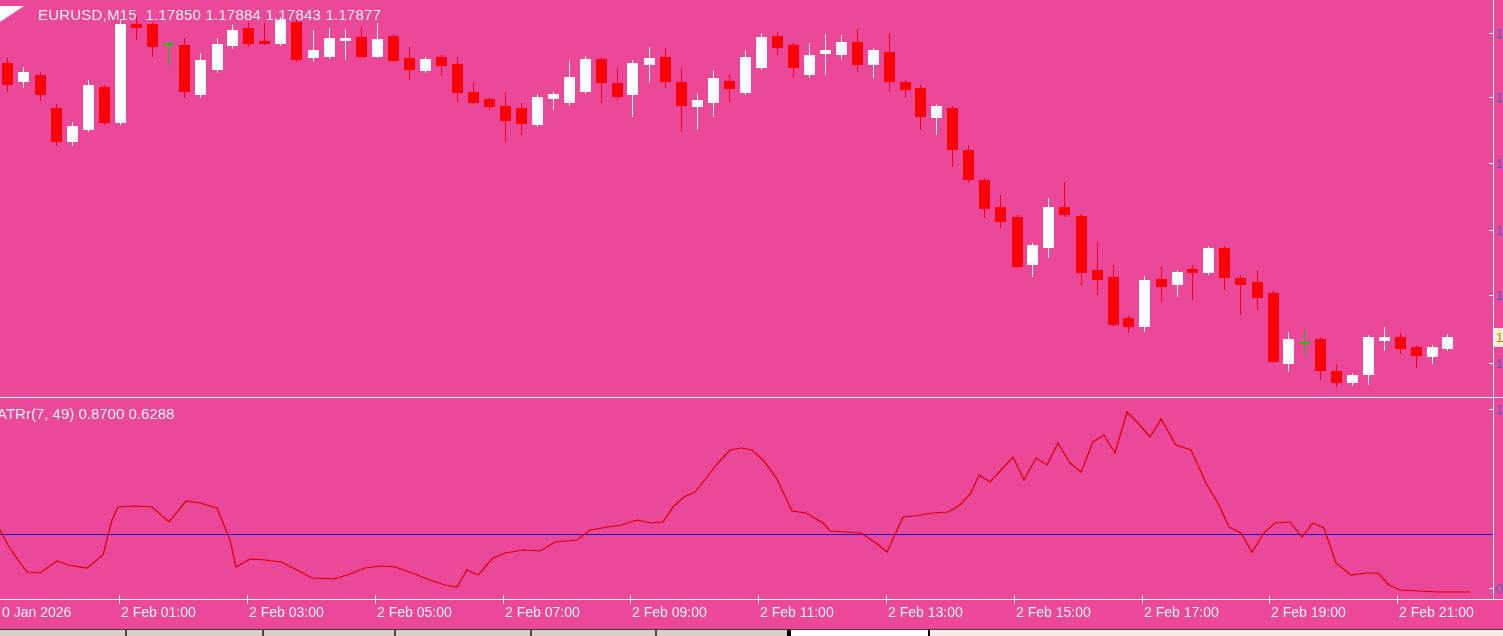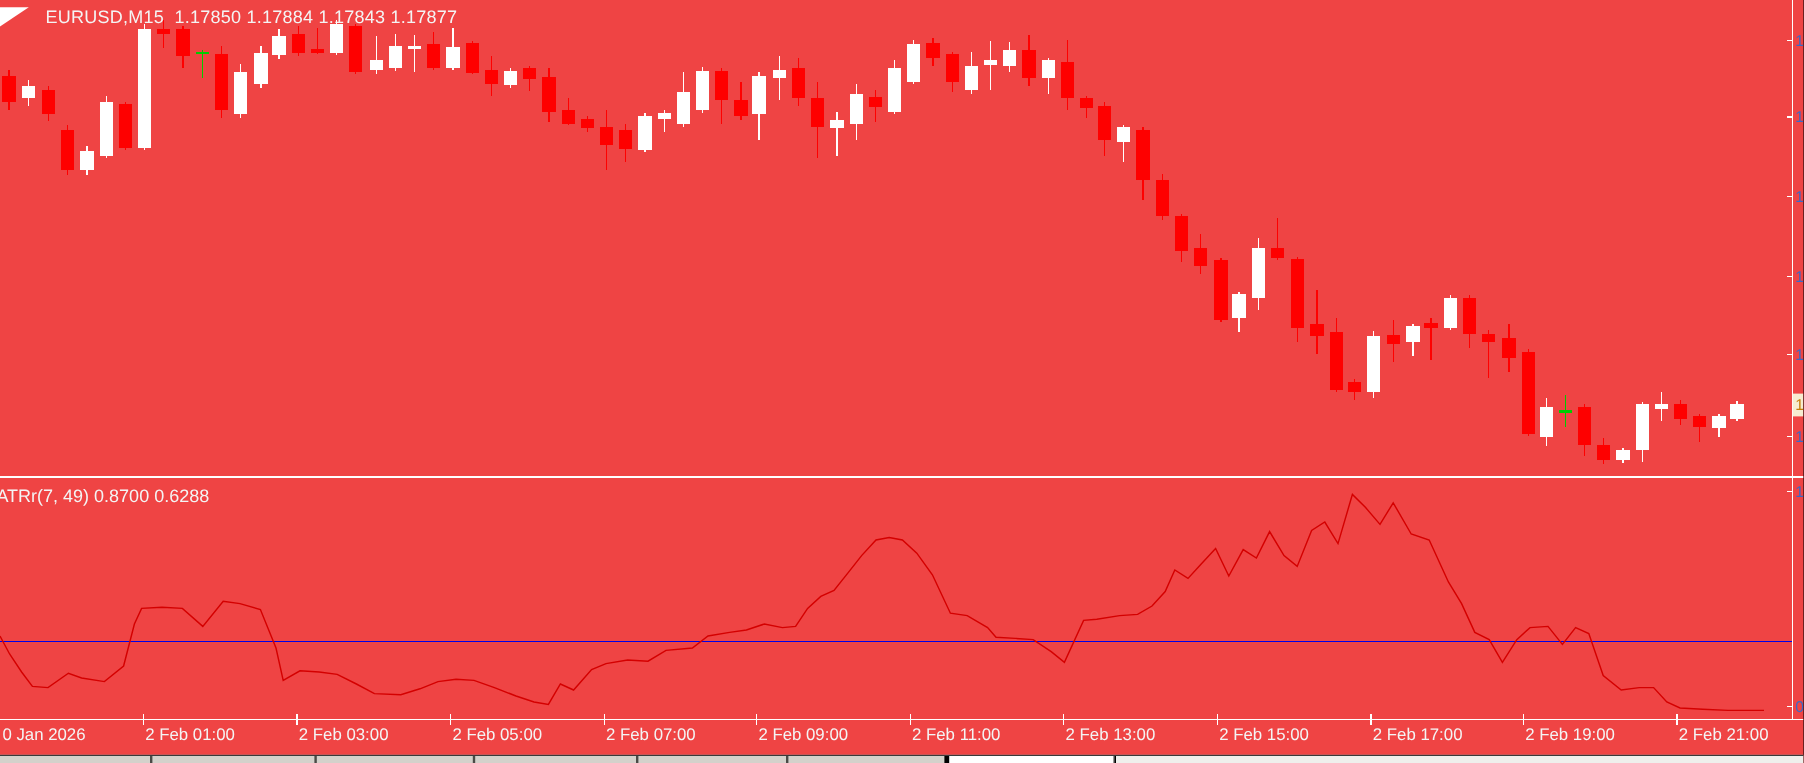--- a/index.html
+++ b/index.html
@@ -1,16 +1,16 @@
 <!DOCTYPE html>
 <html><head>
 <meta charset="utf-8">
 <style>
   html,body{margin:0;padding:0;background:#000;}
-  #stage{position:relative;width:1503px;height:636px;background:#ef4444;overflow:hidden;
+  #stage{position:relative;width:1503px;height:636px;background:#ec4899;overflow:hidden;
          font-family:"Liberation Sans",sans-serif;}
   .ttl{position:absolute;top:6px;left:38px;color:#f4f4f4;font-size:15px;letter-spacing:0.2px;white-space:pre;}
   .indlbl{position:absolute;top:405px;left:-3px;color:#f4f4f4;font-size:15px;white-space:pre;}
   #cv{position:absolute;left:0;top:0;}
   .arrow{position:absolute;left:0;top:5px;}
   .strip{position:absolute;left:0;top:629px;width:1503px;height:7px;background:#d4d1cb;border-top:1px solid #3a3a3a;box-sizing:border-box;}
   .strip .tick{position:absolute;top:0;width:2px;height:7px;background:#4a4a46;}
   .strip .div{position:absolute;top:0;width:3px;height:7px;background:#000;}
   .seg-white{position:absolute;top:0;height:7px;background:#ffffff;border-left:1px solid #000;border-right:1px solid #000;box-sizing:border-box;}
   .seg-gray{position:absolute;top:0;height:7px;background:#efefec;border-left:1px solid #000;box-sizing:border-box;}

